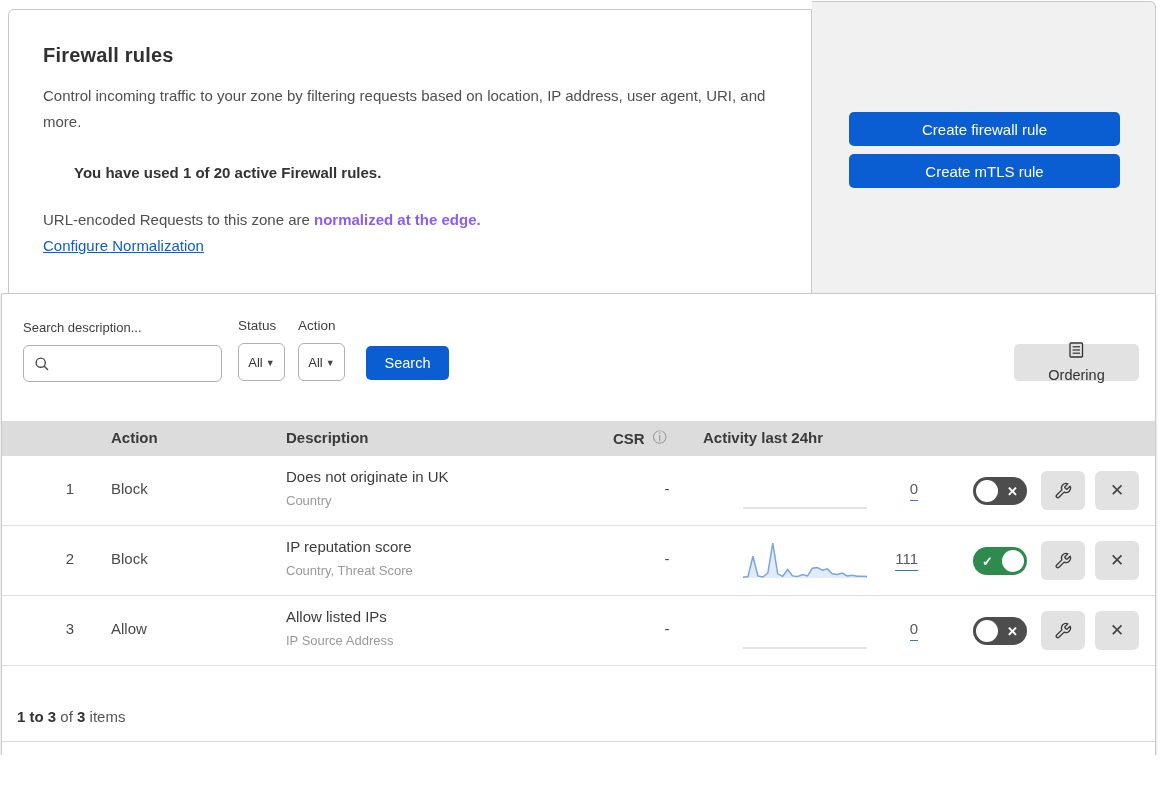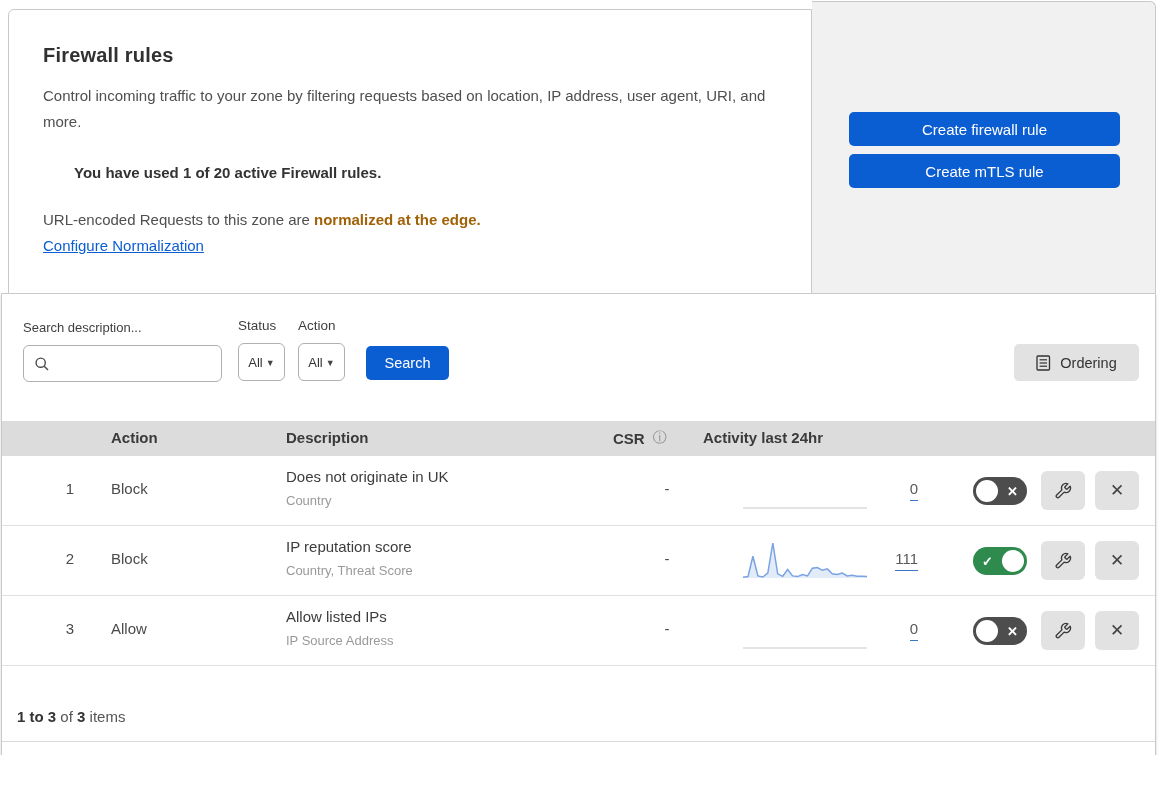--- a/index.html
+++ b/index.html
@@ -7,21 +7,21 @@
   #app { position:relative; width:1161px; height:755px; background:#fff; overflow:hidden; }
 
   
   .intro-card { position:absolute; left:8px; top:9px; width:804px; height:285px;
     background:#fff; border:1px solid #c9c9c9; border-radius:6px 0 0 0; z-index:2; }
   .intro-inner { padding:34px 30px 0 34px; }
   .page-title { font-size:20px; font-weight:bold; color:#313131; letter-spacing:.2px; }
   .intro-desc { margin-top:16px; width:745px; font-size:15px; line-height:26px; color:#4f4f4f; }
   .usage-note { margin-top:29px; font-size:15px; font-weight:bold; color:#333;margin-left:31px; }
   .norm-line { margin-top:30px; font-size:15px; color:#4f4f4f; }
-  .norm-line b { color:#a16207; }
+  .norm-line b { color:#8b5cf6; }
   .config-link { display:inline-block; margin-top:9px; font-size:15px; color:#0b5dd2;
     text-decoration:underline; cursor:pointer; }
 
   
   .gray-panel { position:absolute; left:812px; top:1px; width:344px; height:292px;
     background:#f1f1f1; border-top:1px solid #c9c9c9; border-right:1px solid #c9c9c9;
     border-radius:0 6px 0 0; }
   .cta-btn { position:absolute; left:37px; width:271px; height:34px; background:#0b5dd2;
     color:#fff; font-size:15px; border:none; border-radius:5px; cursor:pointer;
     font-family:"Liberation Sans", sans-serif; }
@@ -43,21 +43,21 @@
   .search-input { border:none; outline:none; width:150px; font-size:14px; font-family:"Liberation Sans", sans-serif; }
   .dd { position:absolute; top:49px; width:47px; height:38px; border:1px solid #b0b0b0; border-radius:6px;
     background:#fff; display:flex; align-items:center; justify-content:center; gap:3px; cursor:pointer; }
   .dd-status { left:236px; } .dd-action { left:296px; }
   .dd-value { font-size:13px; color:#333; }
   .dd-caret { font-size:9px; color:#444; padding-top:2px; }
   .search-btn { position:absolute; left:364px; top:52px; width:83px; height:34px; background:#0b5dd2;
     color:#fff; font-size:14.5px; border:none; border-radius:5px; cursor:pointer; font-family:"Liberation Sans", sans-serif; }
   .ordering-btn { position:absolute; left:1012px; top:50px; width:125px; height:37px; background:#e2e2e2;
     border:none; border-radius:5px; cursor:pointer; display:flex; align-items:center; justify-content:center;
-    gap:9px; font-size:14.5px; color:#333; font-family:"Liberation Sans", sans-serif; }
+    gap:9px; font-size:14.5px; color:#333; font-family:"Liberation Sans", sans-serif;flex-direction:column; }
 
   
   .tbl-head { position:absolute; left:0; top:127px; width:100%; height:35px; background:#dcdcdc; }
   .th { position:absolute; top:8px; font-size:15px; font-weight:bold; color:#3a3a3a; }
   .th-action { left:109px; } .th-desc { left:284px; }
   .th-csr { left:611px; display:flex; align-items:center; gap:8px; }
   .th-activity { left:701px; }
   .info-i { font-size:14px; color:#8a8a8a; font-weight:normal; }
 
   .rule-row { position:absolute; left:0; width:100%; height:70px; border-bottom:1px solid #e0e0e0; background:#fff; }

